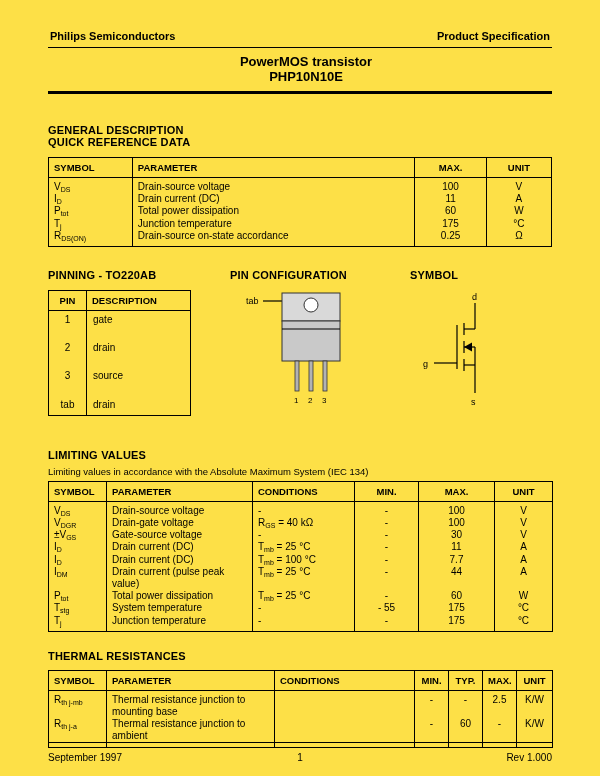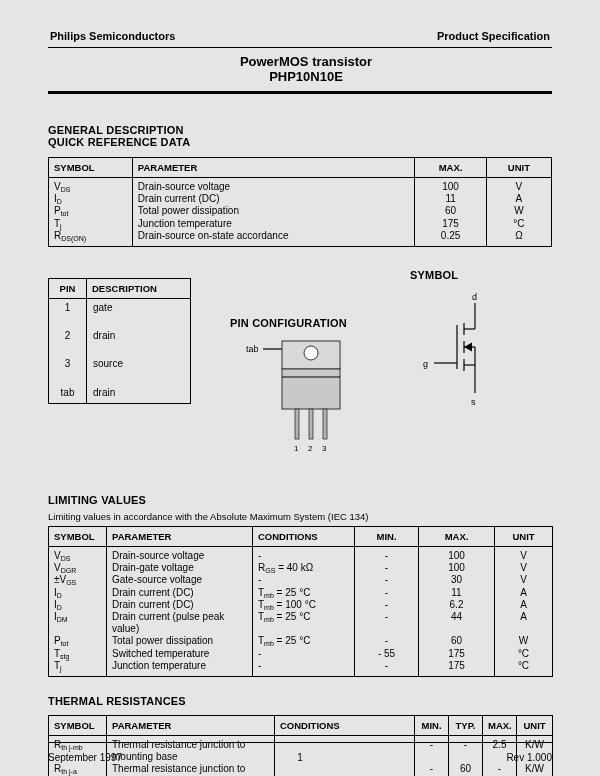--- a/index.html
+++ b/index.html
@@ -1,19 +1,19 @@
 <!DOCTYPE html>
 <html><head>
 <meta charset="utf-8">
 <style>
   html,body{margin:0;padding:0;}
   body{width:600px;height:776px;background:#ffffff;color:#000;
        font-family:"Liberation Sans",sans-serif;}
   .page{position:relative;width:600px;height:776px;box-sizing:border-box;
-        padding:30px 48px 0;overflow:hidden;background:#e5e5e5;}
+        padding:30px 48px 0;overflow:hidden;background:#fde047;}
 
   
   .masthead{display:flex;justify-content:space-between;font-size:11px;
             font-weight:bold;padding:0 2px 5px;}
   .rule{border:0;border-top:1px solid #000;margin:0;}
   .thickrule{border:0;border-top:3px solid #000;margin:0;}
   .titlebar{display:flex;justify-content:space-between;align-items:center;
             font-size:13px;font-weight:bold;padding:6px 2px 7px 14px;flex-direction:column;}
 
   .sec-heading{font-size:11px;font-weight:bold;letter-spacing:.2px;}
@@ -33,21 +33,21 @@
   
   .top-section{display:flex;margin-top:30px;flex-direction:column;}
   .gd-col{width:168px;margin-right:14px;}
   .gd-body{font-size:9.5px;line-height:12.3px;margin-top:9px;}
   .qr-col{flex:1;}
   .qr-table{width:100%;margin-top:9px;}
 
   
   .mid-section{display:flex;margin-top:22px;}
   .pin-col{width:182px;}
-  .pc-col{width:164px;margin-top:48px;}
+  .pc-col{width:164px;}
   .sym-col{flex:1;padding-left:16px;}
   .pin-table{width:142px;margin-top:9px;}
   .pin-table td{padding:3px 6px 13px;}
   .drawing{margin-top:8px;}
   svg text{font-family:"Liberation Sans",sans-serif;fill:#000;}
   .ln{stroke:#000;stroke-width:1.2;fill:none;}
 
   
   .lv-section{margin-top:33px;}
   .lv-sub{font-size:9.5px;margin:5px 0 4px;}
@@ -131,20 +131,21 @@
           <td class="c">0.25</td>
           <td class="c">Ω</td>
         </tr>
       </tbody>
         </table>
     </div>
   </div>
 
   <div class="mid-section">
     <div class="pin-col">
+      <div class="sec-heading">PINNING - TO220AB</div>
       <table class="dt pin-table">
         <colgroup>
             <col style="width:38px">
             <col style="width:104px">
           </colgroup>
         <tbody>
             <tr>
           <th class="c">PIN</th>
           <th>DESCRIPTION</th>
         </tr>
@@ -262,42 +263,42 @@
         <td><span>T</span><sub>mb</sub><span> = 25 °C</span></td>
         <td class="c">-</td>
         <td class="c">11</td>
         <td class="c">A</td>
       </tr>
       <tr>
         <td><span>I</span><sub>D</sub></td>
         <td>Drain current (DC)</td>
         <td><span>T</span><sub>mb</sub><span> = 100 °C</span></td>
         <td class="c">-</td>
-        <td class="c">6.2</td>
+        <td class="c">7.7</td>
         <td class="c">A</td>
       </tr>
       <tr>
         <td><span>I</span><sub>DM</sub></td>
         <td>Drain current (pulse peak value)</td>
         <td><span>T</span><sub>mb</sub><span> = 25 °C</span></td>
         <td class="c">-</td>
         <td class="c">44</td>
         <td class="c">A</td>
       </tr>
       <tr>
         <td><span>P</span><sub>tot</sub></td>
         <td>Total power dissipation</td>
         <td><span>T</span><sub>mb</sub><span> = 25 °C</span></td>
         <td class="c">-</td>
         <td class="c">60</td>
         <td class="c">W</td>
       </tr>
       <tr>
         <td><span>T</span><sub>stg</sub></td>
-        <td>Switched temperature</td>
+        <td>System temperature</td>
         <td><span>-</span><sub></sub><span></span></td>
         <td class="c">- 55</td>
         <td class="c">175</td>
         <td class="c">°C</td>
       </tr>
       <tr class="last">
         <td><span>T</span><sub>j</sub></td>
         <td>Junction temperature</td>
         <td><span>-</span><sub></sub><span></span></td>
         <td class="c">-</td>

